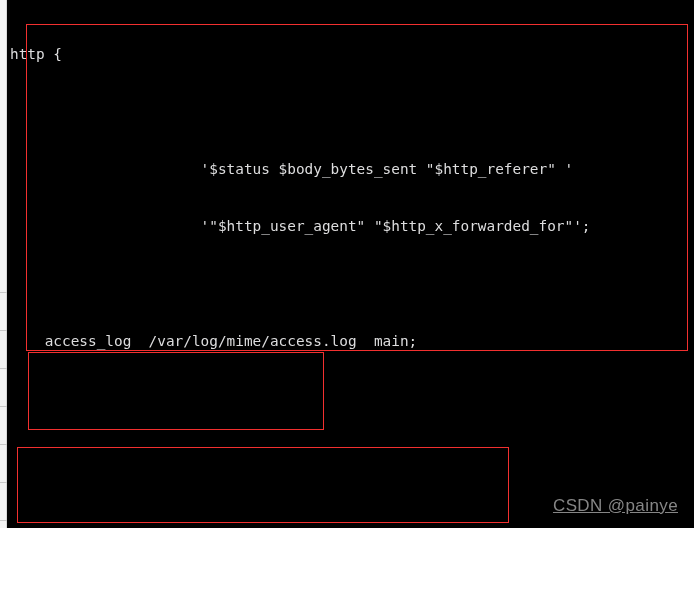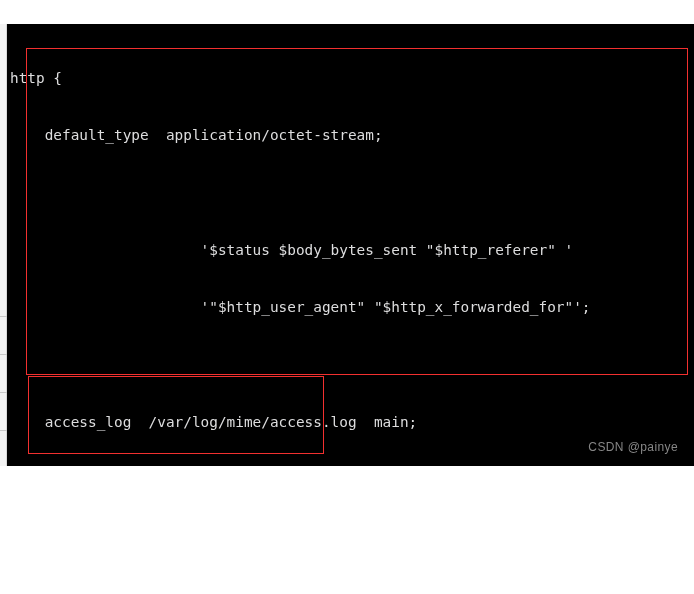--- a/index.html
+++ b/index.html
@@ -3,25 +3,24 @@
 <meta charset="utf-8">
 <style>
   html, body {
     margin: 0;
     padding: 0;
     background: #ffffff;
   }
   #screen {
     position: relative;
     width: 694px;
-    height: 442px;
+    height: 528px;
     background: #000000;
     overflow: hidden;
     font-family: "DejaVu Sans Mono", "Liberation Mono", monospace;
-    margin-top: 24px;
   }
   
   #left-strip {
     position: absolute;
     left: 0;
     top: 0;
     width: 7px;
     height: 594px;
     background: #f3f3f3;
     border-right: 1px solid #d8d8d8;
@@ -69,23 +68,24 @@
   }
   #box-http    { left: 26px;  top: 24px;  width: 662px; height: 327px; }
   #box-server  { left: 28px;  top: 352px; width: 296px; height: 78px;  }
   #box-location{ left: 17px;  top: 447px; width: 492px; height: 76px;  }
   #watermark {
     position: absolute;
     right: 16px;
     bottom: 12px;
     color: #8e8e8e;
     font-family: "Liberation Sans", sans-serif;
-    font-size: 12px;
+    font-size: 17px;
     letter-spacing: 0.4px;
     opacity: 0.95;
+    text-decoration: underline;
   }
 </style>
 </head>
 <body>
 
 <div id="screen">
 
   <div id="left-strip">
     <div class="tick" style="top:292px"></div>
     <div class="tick" style="top:330px"></div>
@@ -94,21 +94,20 @@
     <div class="tick" style="top:444px"></div>
     <div class="tick" style="top:482px"></div>
     <div class="tick" style="top:520px"></div>
     <div class="tick" style="top:558px"></div>
   </div>
 
   <div id="terminal">
 
     <div class="code">
       <div class="line">http {</div>
-      <div class="line">    default_type  application/octet-stream;</div>
       <div class="line blank"> </div>
       <div class="line">                      '$status $body_bytes_sent "$http_referer" '</div>
       <div class="line">                      '"$http_user_agent" "$http_x_forwarded_for"';</div>
       <div class="line blank"> </div>
       <div class="line">    access_log  /var/log/mime/access.log  main;</div>
       <div class="line blank"> </div>
       
       
       
       

